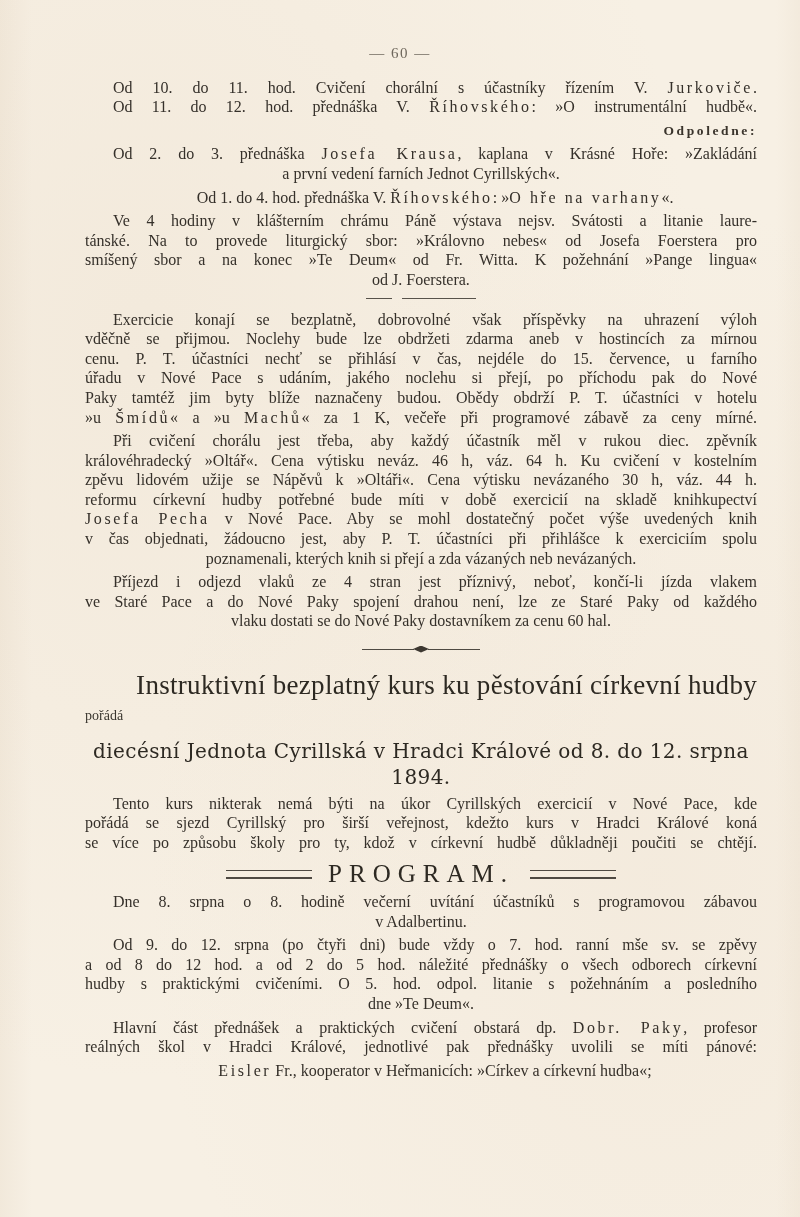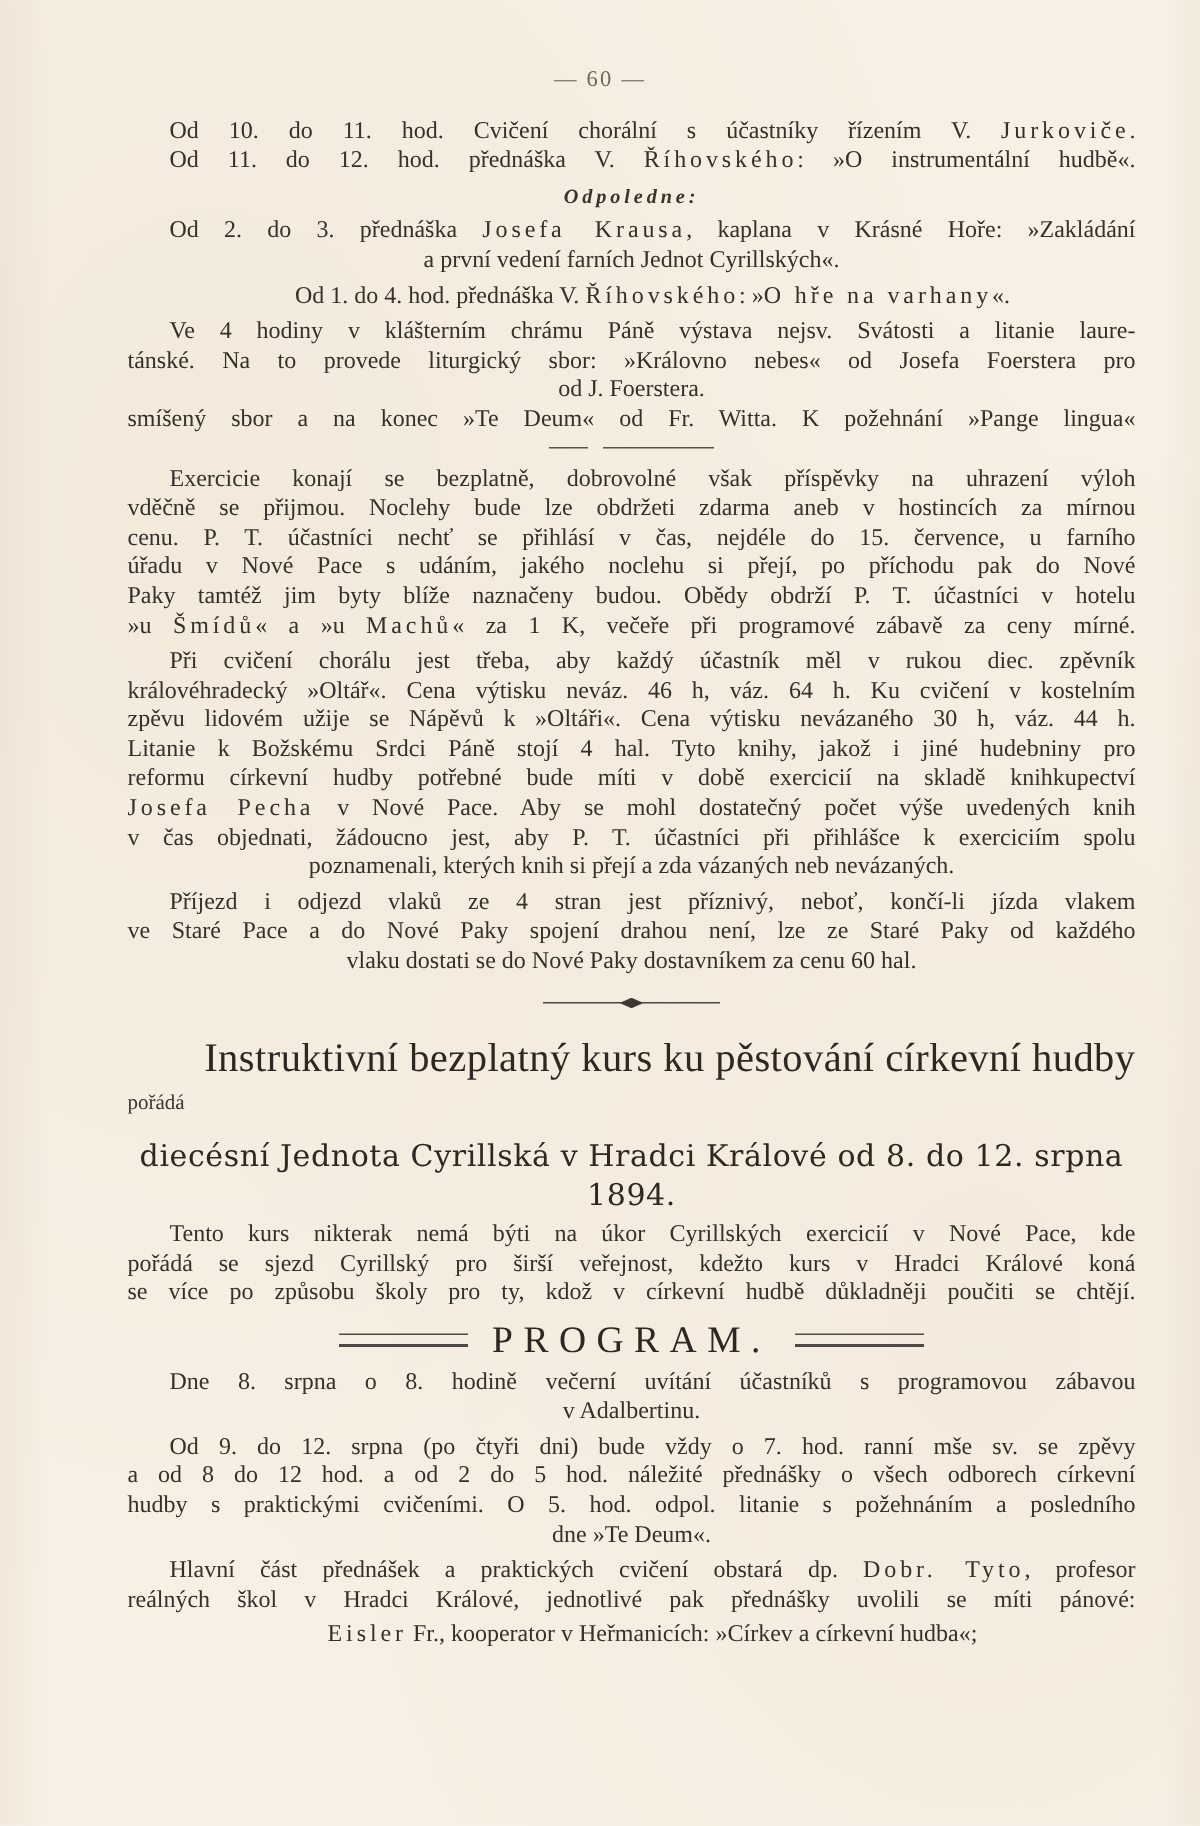--- a/index.html
+++ b/index.html
@@ -25,21 +25,21 @@
   .left{text-align:center;}
   .indent{text-indent:28px;}
   .para{margin-top:4px;}
   .sp{letter-spacing:2.6px;}
 
   .pagenum{
     text-align:center;color:#6e675c;font-size:15px;letter-spacing:1.5px;
     margin:0 -43px 14px -85px;
   }
 
-  .center{text-align:center;font-size:13.5px;font-weight:700;letter-spacing:2.5px;color:#3a342c;font-style:italic;}
+  .center{text-align:right;font-size:13.5px;font-weight:700;letter-spacing:2.5px;color:#3a342c;}
 
   .divider-dashes{display:flex;justify-content:center;align-items:center;gap:10px;margin:6px 0 8px;height:6px;}
   .d-short{width:26px;border-top:1.6px solid #57524a;}
   .d-long{width:74px;border-top:1.6px solid #57524a;}
 
   .divider-diamond{display:flex;justify-content:center;align-items:center;margin:14px 0 16px;height:8px;}
   .d-line{width:52px;height:1px;background:#4e4942;}
   .d-diamond{width:16px;height:7px;background:#3d3831;clip-path:polygon(0 50%,50% 0,100% 50%,50% 100%);margin:0 -1px;}
 
   .h1{font-size:27px;line-height:32px;text-align:right;margin-top:10px;color:#2d2922;font-weight:400;letter-spacing:.3px;}
@@ -57,36 +57,35 @@
   <div class="content">
       <div class="blk pagenum"><span>— 60 —</span></div>
       <div class="blk line indent para"><span>Od 10. do 11. hod. Cvičení chorální s účastníky řízením V. </span><span class="sp">Jurkoviče</span><span>.</span></div>
       <div class="blk line indent"><span>Od 11. do 12. hod. přednáška V. </span><span class="sp">Říhovského</span><span>: »O instrumentální hudbě«.</span></div>
       <div class="blk center para"><span class="sp">Odpoledne:</span></div>
       <div class="blk line indent para"><span>Od 2. do 3. přednáška </span><span class="sp">Josefa Krausa</span><span>, kaplana v Krásné Hoře: »Zakládání</span></div>
       <div class="blk left"><span>a první vedení farních Jednot Cyrillských«.</span></div>
       <div class="blk left indent para"><span>Od 1. do 4. hod. přednáška V. </span><span class="sp">Říhovského</span><span>: »</span><span class="sp">O hře na varhany</span><span>«.</span></div>
       <div class="blk line indent para"><span>Ve 4 hodiny v klášterním chrámu Páně výstava nejsv. Svátosti a litanie laure-</span></div>
       <div class="blk line"><span>tánské. Na to provede liturgický sbor: »Královno nebes« od Josefa Foerstera pro</span></div>
+      <div class="blk line"><span>smíšený sbor a na konec »Te Deum« od Fr. Witta. K požehnání »Pange lingua«</span></div>
       <div class="blk left"><span>od J. Foerstera.</span></div>
-      <div class="blk line"><span>smíšený sbor a na konec »Te Deum« od Fr. Witta. K požehnání »Pange lingua«</span></div>
       <div class="blk divider-dashes">
         <span class="d-short"></span>
         <span class="d-long"></span>
       </div>
       <div class="blk line indent para"><span>Exercicie konají se bezplatně, dobrovolné však příspěvky na uhrazení výloh</span></div>
       <div class="blk line"><span>vděčně se přijmou. Noclehy bude lze obdržeti zdarma aneb v hostincích za mírnou</span></div>
       <div class="blk line"><span>cenu. P. T. účastníci nechť se přihlásí v čas, nejdéle do 15. července, u farního</span></div>
       <div class="blk line"><span>úřadu v Nové Pace s udáním, jakého noclehu si přejí, po příchodu pak do Nové</span></div>
       <div class="blk line"><span>Paky tamtéž jim byty blíže naznačeny budou. Obědy obdrží P. T. účastníci v hotelu</span></div>
       <div class="blk line"><span>»u </span><span class="sp">Šmídů</span><span>« a »u </span><span class="sp">Machů</span><span>« za 1 K, večeře při programové zábavě za ceny mírné.</span></div>
       <div class="blk line indent para"><span>Při cvičení chorálu jest třeba, aby každý účastník měl v rukou diec. zpěvník</span></div>
       <div class="blk line"><span>královéhradecký »Oltář«. Cena výtisku neváz. 46 h, váz. 64 h. Ku cvičení v kostelním</span></div>
       <div class="blk line"><span>zpěvu lidovém užije se Nápěvů k »Oltáři«. Cena výtisku nevázaného 30 h, váz. 44 h.</span></div>
-      <div class="blk line"><span>Litanie k Božskému Srdci Páně stojí 4 hal. Tyto knihy, jakož i jiné hudebniny pro</span></div>
       <div class="blk line"><span>reformu církevní hudby potřebné bude míti v době exercicií na skladě knihkupectví</span></div>
       <div class="blk line"><span class="sp">Josefa Pecha</span><span> v Nové Pace. Aby se mohl dostatečný počet výše uvedených knih</span></div>
       <div class="blk line"><span>v čas objednati, žádoucno jest, aby P. T. účastníci při přihlášce k exerciciím spolu</span></div>
       <div class="blk left"><span>poznamenali, kterých knih si přejí a zda vázaných neb nevázaných.</span></div>
       <div class="blk line indent para"><span>Příjezd i odjezd vlaků ze 4 stran jest příznivý, neboť, končí-li jízda vlakem</span></div>
       <div class="blk line"><span>ve Staré Pace a do Nové Paky spojení drahou není, lze ze Staré Paky od každého</span></div>
       <div class="blk left"><span>vlaku dostati se do Nové Paky dostavníkem za cenu 60 hal.</span></div>
       <div class="blk divider-diamond">
         <span class="d-line"></span>
         <span class="d-diamond"></span>
@@ -102,17 +101,17 @@
         <span class="p-rule"></span>
         <span class="p-txt">PROGRAM.</span>
         <span class="p-rule"></span>
       </div>
       <div class="blk line indent para"><span>Dne 8. srpna o 8. hodině večerní uvítání účastníků s programovou zábavou</span></div>
       <div class="blk left"><span>v Adalbertinu.</span></div>
       <div class="blk line indent para"><span>Od 9. do 12. srpna (po čtyři dni) bude vždy o 7. hod. ranní mše sv. se zpěvy</span></div>
       <div class="blk line"><span>a od 8 do 12 hod. a od 2 do 5 hod. náležité přednášky o všech odborech církevní</span></div>
       <div class="blk line"><span>hudby s praktickými cvičeními. O 5. hod. odpol. litanie s požehnáním a posledního</span></div>
       <div class="blk left"><span>dne »Te Deum«.</span></div>
-      <div class="blk line indent para"><span>Hlavní část přednášek a praktických cvičení obstará dp. </span><span class="sp">Dobr. Tyto</span><span>, profesor</span></div>
+      <div class="blk line indent para"><span>Hlavní část přednášek a praktických cvičení obstará dp. </span><span class="sp">Dobr. Paky</span><span>, profesor</span></div>
       <div class="blk line"><span>reálných škol v Hradci Králové, jednotlivé pak přednášky uvolili se míti pánové:</span></div>
       <div class="blk left indent para"><span class="sp">Eisler</span><span> Fr., kooperator v Heřmanicích: »Církev a církevní hudba«;</span></div>
     </div>
 </main>
 
 </body></html>

